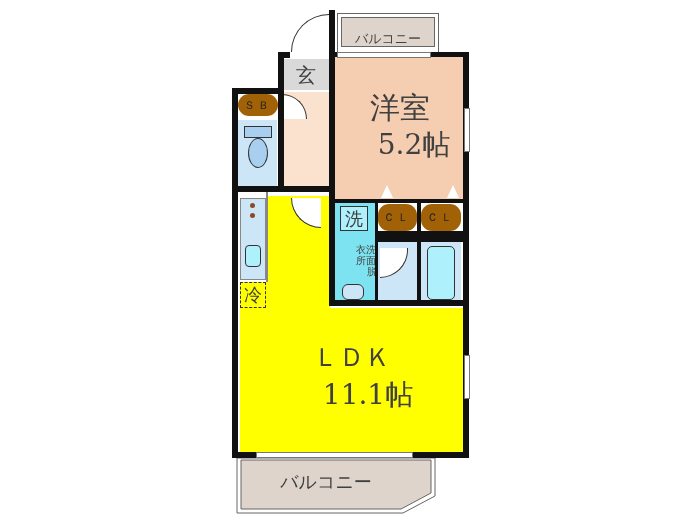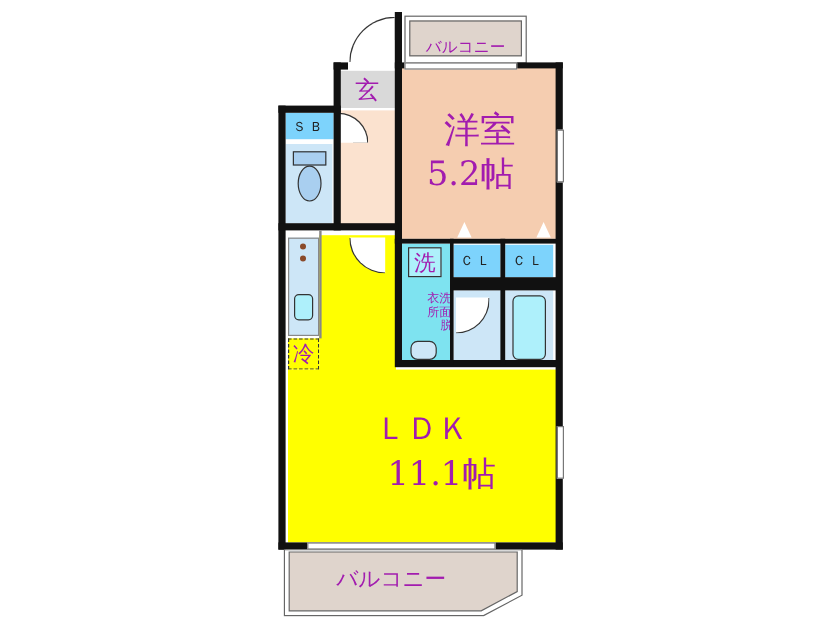--- a/index.html
+++ b/index.html
@@ -1,36 +1,36 @@
 <!DOCTYPE html>
 <html><head>
 <meta charset="utf-8">
 <style>
   html, body { margin:0; padding:0; background:#ffffff; }
   body { width:700px; height:525px; position:relative; overflow:hidden; font-family:"DejaVu Serif", serif; }
   .abs { position:absolute; box-sizing:border-box; }
   .wall { position:absolute; background:#111; }
-  .lbl { position:absolute; color:#a21caf; text-align:center; white-space:nowrap; }
-  .red { background:#7dd3fc; }
+  .lbl { position:absolute; color:#404040; text-align:center; white-space:nowrap; }
+  .red { background:#a16207;border-radius:11px; }
   .redtxt { color:#222; font-size:11px; letter-spacing:3px; display:flex; align-items:center; justify-content:center; }
   .win { position:absolute; background:#fff; border:1px solid #777; }
 </style>
 </head>
 <body>
 
 <div class="abs" style="left:337px;top:13px;width:102px;height:40px;border:1px solid #666;background:#fff;">
   <div class="abs" style="left:3px;top:3px;width:94px;height:30px;background:#dfd4cc;border:1px solid #666;"></div>
   <div class="lbl" style="left:0;top:16px;width:100px;font-size:13px;">バルコニー</div>
 </div>
 
 <div class="abs" style="left:291px;top:14px;width:38px;height:38px;border-left:1px solid #333;border-top:1px solid #333;border-top-left-radius:38px;background:#fff;"></div>
 
 <div class="abs" style="left:335px;top:56px;width:130px;height:143px;background:#f5cdb0;"></div>
 <div class="lbl" style="left:335px;top:88px;width:130px;font-size:30px;">洋室</div>
-<div class="lbl" style="left:332px;top:126px;width:120px;font-size:28px;">5.2帖</div>
+<div class="lbl" style="left:354px;top:126px;width:120px;font-size:28px;">5.2帖</div>
 
 <div class="abs" style="left:381px;top:185px;width:0;height:0;border-left:6px solid transparent;border-right:6px solid transparent;border-bottom:13px solid #fff;"></div>
 <div class="abs" style="left:447px;top:185px;width:0;height:0;border-left:6px solid transparent;border-right:6px solid transparent;border-bottom:13px solid #fff;"></div>
 
 <div class="abs" style="left:282px;top:59px;width:48px;height:31px;background:#d9d9d9;"></div>
 <div class="lbl" style="left:282px;top:62px;width:48px;font-size:20px;">玄</div>
 
 <div class="abs" style="left:282px;top:92px;width:48px;height:96px;background:#fbe2cf;"></div>
 <div class="abs" style="left:282px;top:94px;width:25px;height:25px;border-top:1px solid #333;border-right:1px solid #333;border-top-right-radius:25px;background:#fff;"></div>
 

